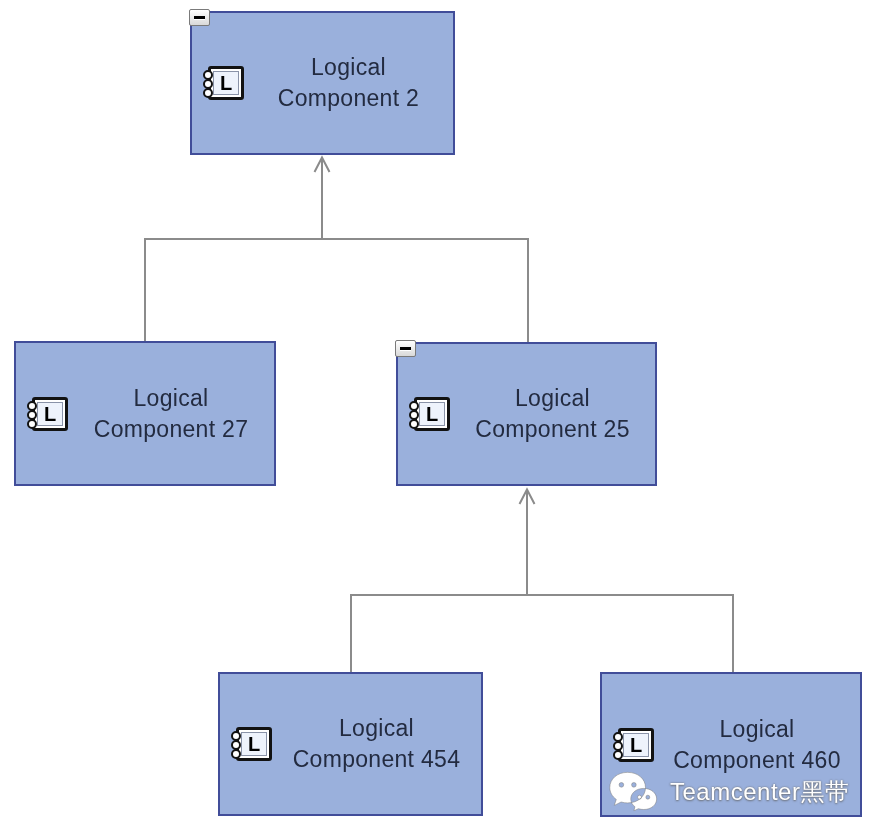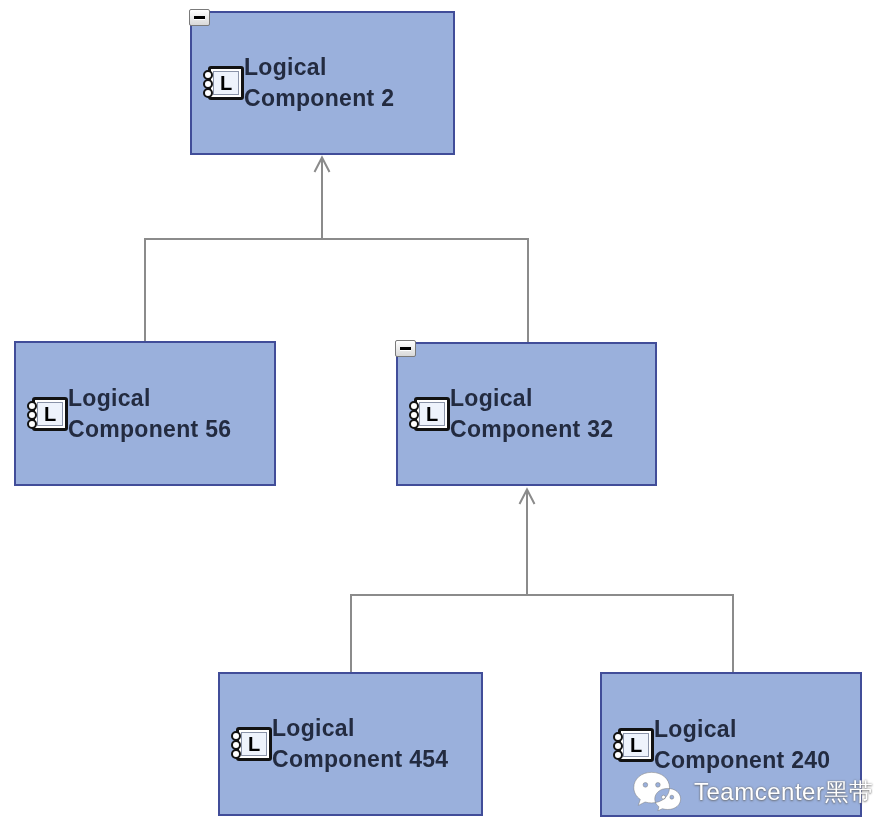--- a/index.html
+++ b/index.html
@@ -18,42 +18,42 @@
     border:2px solid var(--node-border,#414d99);
     display:flex;align-items:center;
     color:var(--node-text,#232b40);
   }
   .n3  {left:190px;top:11px; width:265px;height:144px;}
   .n31 {left:14px; top:341px;width:262px;height:145px;}
   .n32 {left:396px;top:342px;width:261px;height:144px;}
   .n321{left:218px;top:672px;width:265px;height:144px;}
   .n322{left:600px;top:672px;width:262px;height:145px;}
 
-  .label{flex:1;text-align:left;font-size:23px;font-weight:bold;line-height:31px;letter-spacing:.3px;}
+  .label{flex:1;text-align:center;font-size:23px;font-weight:normal;line-height:31px;letter-spacing:.3px;}
   .label div{white-space:nowrap;}
 
   
   .lc-icon{position:relative;width:36px;height:34px;margin-left:16px;flex:0 0 auto;
     background:#ffffff;border:3px solid #121212;border-radius:3px;box-sizing:border-box;}
   .lc-inner{position:absolute;inset:2px;background:#eef3fc;border:1px solid #8a93a8;
     display:flex;align-items:center;justify-content:center;
     font-size:20px;font-weight:bold;color:#000;line-height:1;}
   .bump{position:absolute;left:-8px;width:6px;height:6px;background:#fff;
     border:2px solid #121212;border-radius:50%;}
   .bump.b1{top:1px;} .bump.b2{top:10px;} .bump.b3{top:19px;}
 
   
   .collapse-btn{position:absolute;left:-3px;top:-4px;width:21px;height:17px;
     background:linear-gradient(#ffffff,#d9d9d9);
     border:1px solid #7a7a7a;border-radius:2px;
     display:flex;align-items:center;justify-content:center;box-sizing:border-box;}
   .minus{width:11px;height:3px;background:#000;border-bottom:1px solid #fff;}
 
   
-  .watermark{position:absolute;left:632px;top:770px;display:flex;align-items:center;gap:12px;}
+  .watermark{position:absolute;left:608px;top:770px;display:flex;align-items:center;gap:12px;}
   .wm-text{font-size:24px;color:#ffffff;letter-spacing:.5px;white-space:nowrap;
     text-shadow:0 0 2px rgba(110,110,110,.9),0 1px 2px rgba(90,90,90,.7);}
 </style>
 </head>
 <body>
 
 <div class="canvas">
 
   <svg class="edges" viewBox="0 0 876 829">
     <g>
@@ -88,39 +88,39 @@
     <div class="lc-icon">
       <span class="bump b1"></span>
       <span class="bump b2"></span>
       <span class="bump b3"></span>
       <div class="lc-inner">
           <span>L</span>
         </div>
     </div>
     <div class="label">
       <div>Logical</div>
-      <div>Component 56</div>
+      <div>Component 27</div>
     </div>
   </div>
 
   <div class="node n32">
     <div class="collapse-btn">
       <div class="minus"></div>
     </div>
     <div class="lc-icon">
       <span class="bump b1"></span>
       <span class="bump b2"></span>
       <span class="bump b3"></span>
       <div class="lc-inner">
           <span>L</span>
         </div>
     </div>
     <div class="label">
       <div>Logical</div>
-      <div>Component 32</div>
+      <div>Component 25</div>
     </div>
   </div>
 
   <div class="node n321">
     <div class="lc-icon">
       <span class="bump b1"></span>
       <span class="bump b2"></span>
       <span class="bump b3"></span>
       <div class="lc-inner">
           <span>L</span>
@@ -136,21 +136,21 @@
     <div class="lc-icon">
       <span class="bump b1"></span>
       <span class="bump b2"></span>
       <span class="bump b3"></span>
       <div class="lc-inner">
           <span>L</span>
         </div>
     </div>
     <div class="label">
       <div>Logical</div>
-      <div>Component 240</div>
+      <div>Component 460</div>
     </div>
   </div>
 
   <div class="watermark">
     <svg width="50" height="44" viewBox="0 0 56 48">
       <path fill="#ffffff" fill-rule="evenodd" stroke="rgba(120,120,120,0.55)" stroke-width="1" d="M22 2 C10.2 2 2 9.5 2 19 C2 24.4 4.8 29.2 9.3 32.3 L7 39 L14.7 35.2 C17 35.9 19.4 36.2 22 36.2 C34 36.2 42 28.6 42 19 C42 9.5 33.8 2 22 2 Z
            M15 13.4 a2.6 2.6 0 1 0 0 5.2 a2.6 2.6 0 1 0 0 -5.2 Z
            M29 13.4 a2.6 2.6 0 1 0 0 5.2 a2.6 2.6 0 1 0 0 -5.2 Z
            M40 20 C31.5 20 25.5 25.3 25.5 31.8 C25.5 35.3 27.2 38.4 30.2 40.5 L29 45 L34.1 42.7 C36 43.3 38 43.6 40 43.6 C48.5 43.6 54.5 38.3 54.5 31.8 C54.5 25.3 48.5 20 40 20 Z
            M35.3 27.6 a2.2 2.2 0 1 0 0 4.4 a2.2 2.2 0 1 0 0 -4.4 Z

